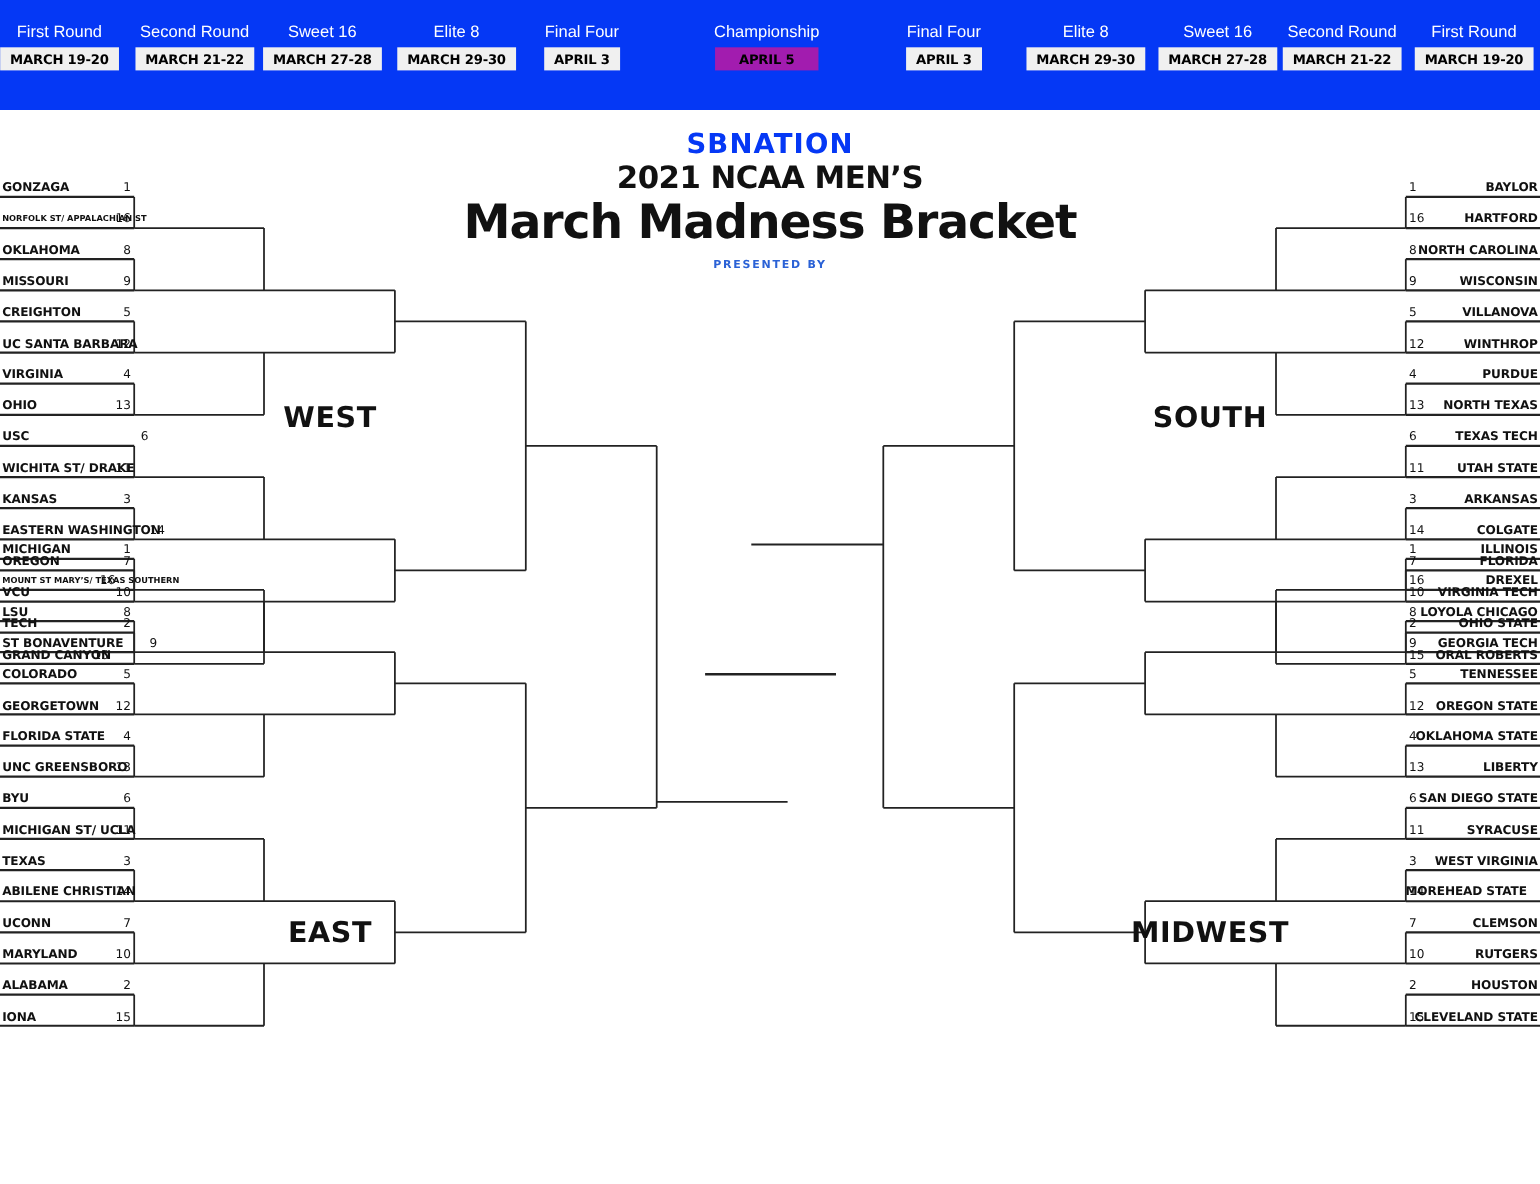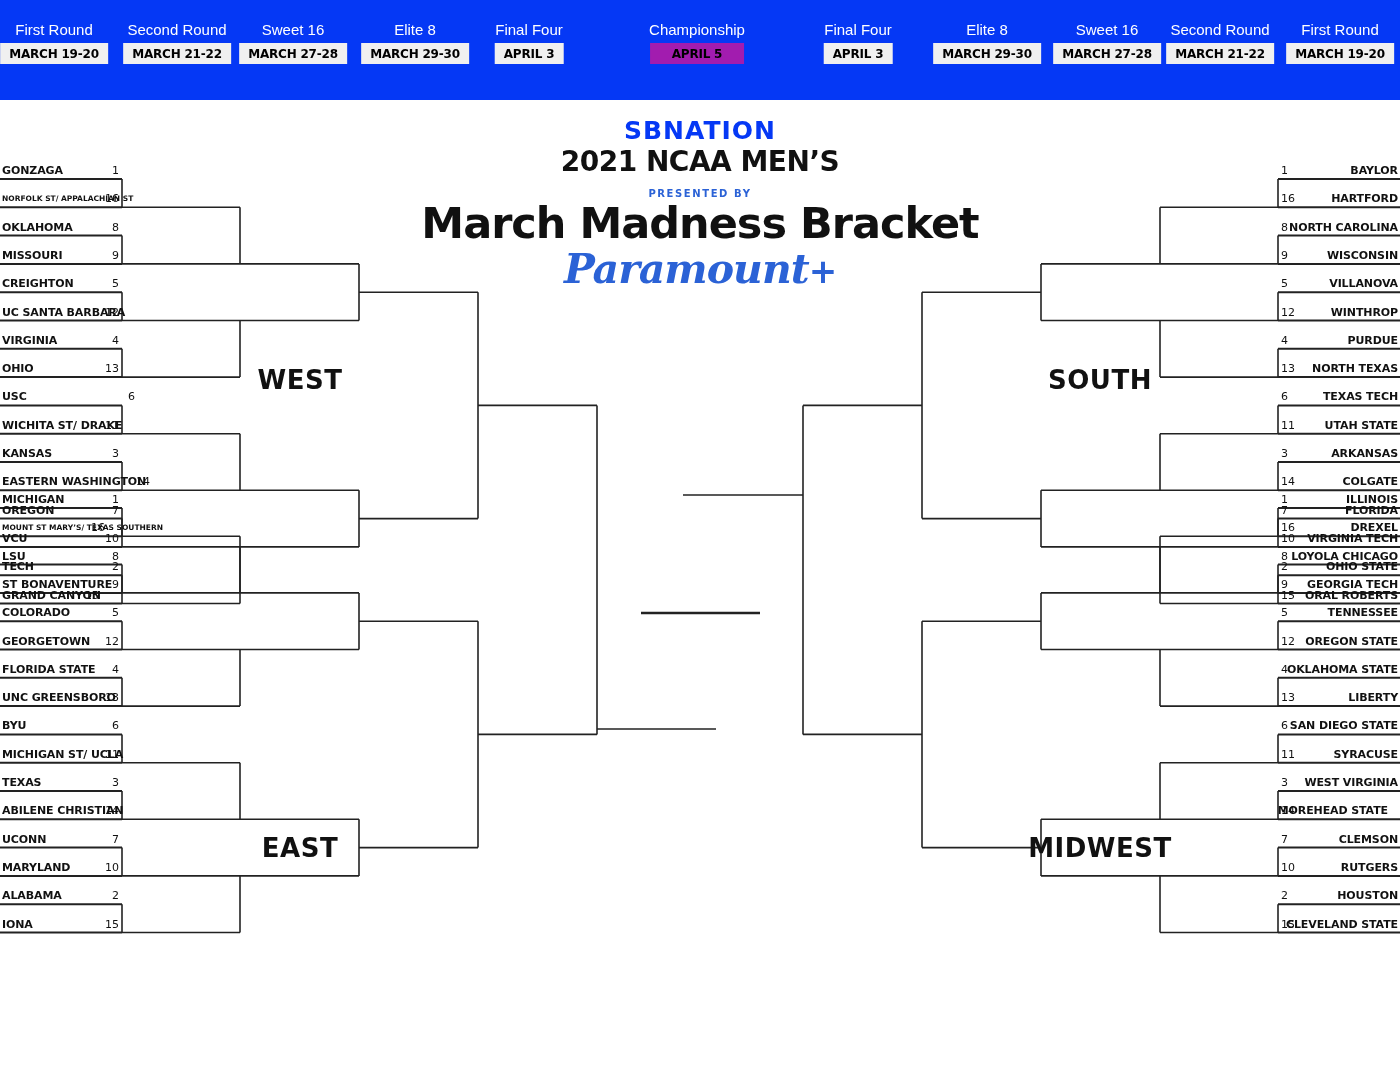--- a/index.html
+++ b/index.html
@@ -63,23 +63,22 @@
     <div class="round" style="left: 858px;"><div class="rname">Final Four</div><div class="rdate">APRIL 3</div></div>
     <div class="round" style="left: 987px;"><div class="rname">Elite 8</div><div class="rdate">MARCH 29-30</div></div>
     <div class="round" style="left: 1107px;"><div class="rname">Sweet 16</div><div class="rdate">MARCH 27-28</div></div>
     <div class="round" style="left: 1220px;"><div class="rname">Second Round</div><div class="rdate">MARCH 21-22</div></div>
     <div class="round" style="left: 1340px;"><div class="rname">First Round</div><div class="rdate">MARCH 19-20</div></div>
   </div>
 
 <div id="logo-block">
   <div id="sbnation-logo">SBNATION</div>
   <div id="title-line1">2021 NCAA MEN’S</div>
+  <div id="title-line2">March Madness Bracket</div>
   <div id="presented-by">PRESENTED BY</div>
-  <div id="title-line2">March Madness Bracket</div>
-  <div id="paramount-logo"><span>Paramount</span><span class="plus">+</span></div>
 </div>
 
 <div id="bracket">
   <svg id="bracket-lines" width="1400" height="976">
       <line x1="0" y1="79" x2="122" y2="79" stroke="#222" stroke-width="2"></line>
       <line x1="0" y1="107.30000000000001" x2="122" y2="107.30000000000001" stroke="#222" stroke-width="2"></line>
       <line x1="0" y1="135.6" x2="122" y2="135.6" stroke="#222" stroke-width="2"></line>
       <line x1="0" y1="163.89999999999998" x2="122" y2="163.89999999999998" stroke="#222" stroke-width="2"></line>
       <line x1="0" y1="192.2" x2="122" y2="192.2" stroke="#222" stroke-width="2"></line>
       <line x1="0" y1="220.5" x2="122" y2="220.5" stroke="#222" stroke-width="2"></line>
@@ -340,21 +339,21 @@
       <span class="tseed">1</span>
     </div>
     <div class="slot left" style="left: 0px; top: 412.3px; width: 108px;">
       <span class="tname tiny">MOUNT ST MARY’S/ TEXAS SOUTHERN</span>
       <span class="tseed">16</span>
     </div>
     <div class="slot left" style="left: 0px; top: 440.6px; width: 122px;">
       <span class="tname">LSU</span>
       <span class="tseed">8</span>
     </div>
-    <div class="slot left" style="left: 0px; top: 468.9px; width: 122px;">
+    <div class="slot left" style="left: 0px; top: 468.9px; width: 122px; padding-left: 24px;">
       <span class="tname">ST BONAVENTURE</span>
       <span class="tseed">9</span>
     </div>
     <div class="slot left" style="left: 0px; top: 497.2px; width: 122px;">
       <span class="tname">COLORADO</span>
       <span class="tseed">5</span>
     </div>
     <div class="slot left" style="left: 0px; top: 525.5px; width: 122px;">
       <span class="tname">GEORGETOWN</span>
       <span class="tseed">12</span>

